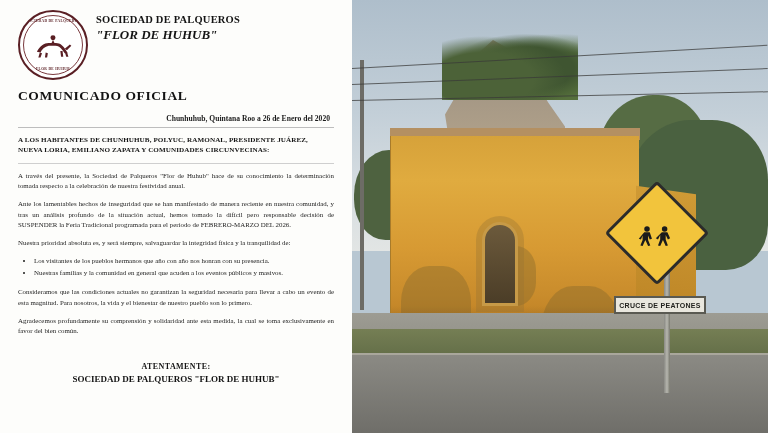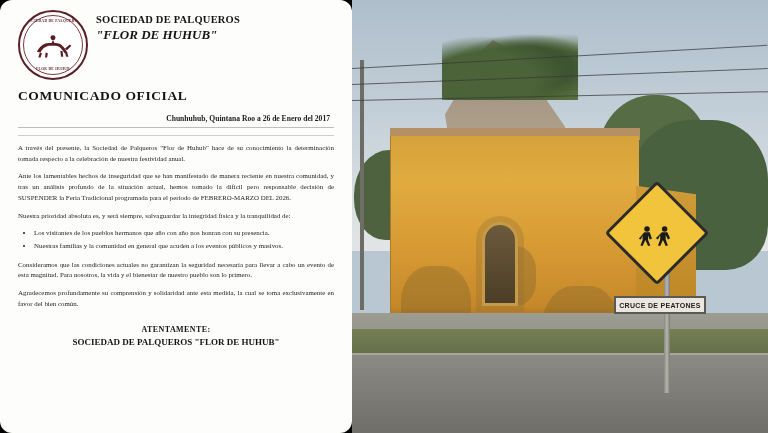--- a/index.html
+++ b/index.html
@@ -20,21 +20,20 @@
   #doc {
     position: absolute;
     left: 0;
     top: 0;
     width: 352px;
     height: 433px;
     background: #fdfdfb;
     box-sizing: border-box;
     padding: 10px 18px 4px 18px;
     overflow: hidden;
-    border-radius: 12px;
   }
 
   .doc-header {
     display: flex;
     align-items: flex-start;
     gap: 8px;
   }
   .seal {
     flex: 0 0 auto;
     width: 66px;
@@ -137,21 +136,21 @@
     margin: 0 0 8px 0;
     padding-left: 16px;
   }
   .bullets li {
     font-size: 6.9px;
     color: #1d1d1d;
     line-height: 1.55;
     margin-bottom: 2px;
   }
   .closing {
-    margin-top: 16px;
+    margin-top: 25px;
     text-align: center;
     font-family: Liberation Serif, serif;
   }
   .closing .atte {
     font-size: 8px;
     font-weight: bold;
     letter-spacing: .4px;
     color: #141414;
   }
   .closing .signer {
@@ -365,24 +364,25 @@
         <div class="bottom-text">FLOR DE HUHUB</div>
       </div>
       <div class="header-titles">
         <div class="org-line1">SOCIEDAD DE PALQUEROS</div>
         <div class="org-line2">"FLOR DE HUHUB"</div>
       </div>
     </div>
 
     <div class="doc-title">COMUNICADO OFICIAL</div>
 
-    <div class="date-line">Chunhuhub, Quintana Roo a 26 de Enero del 2017</div>
+    <div class="date-line">Chunhuhub, Quintana Roo a 26 de Enero del 2020</div>
 
     <div class="rule"></div>
 
+    <div class="addressees">A LOS HABITANTES DE CHUNHUHUB, POLYUC, RAMONAL, PRESIDENTE JUÁREZ, NUEVA LORIA, EMILIANO ZAPATA Y COMUNIDADES CIRCUNVECINAS:</div>
 
     <div class="rule2"></div>
 
     <div class="para">A través del presente, la Sociedad de Palqueros "Flor de Huhub" hace de su conocimiento la determinación tomada respecto a la celebración de nuestra festividad anual.</div>
     <div class="para">Ante los lamentables hechos de inseguridad que se han manifestado de manera reciente en nuestra comunidad, y tras un análisis profundo de la situación actual, hemos tomado la difícil pero responsable decisión de SUSPENDER la Feria Tradicional programada para el período de FEBRERO-MARZO DEL 2026.</div>
     <div class="para">Nuestra prioridad absoluta es, y será siempre, salvaguardar la integridad física y la tranquilidad de:</div>
 
     <ul class="bullets">
       <li>Los visitantes de los pueblos hermanos que año con año nos honran con su presencia.</li>
       <li>Nuestras familias y la comunidad en general que acuden a los eventos públicos y masivos.</li>

